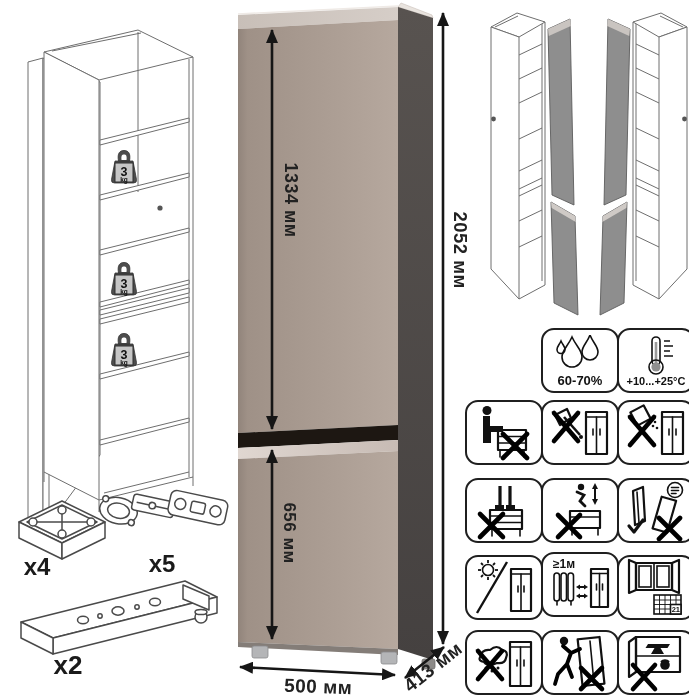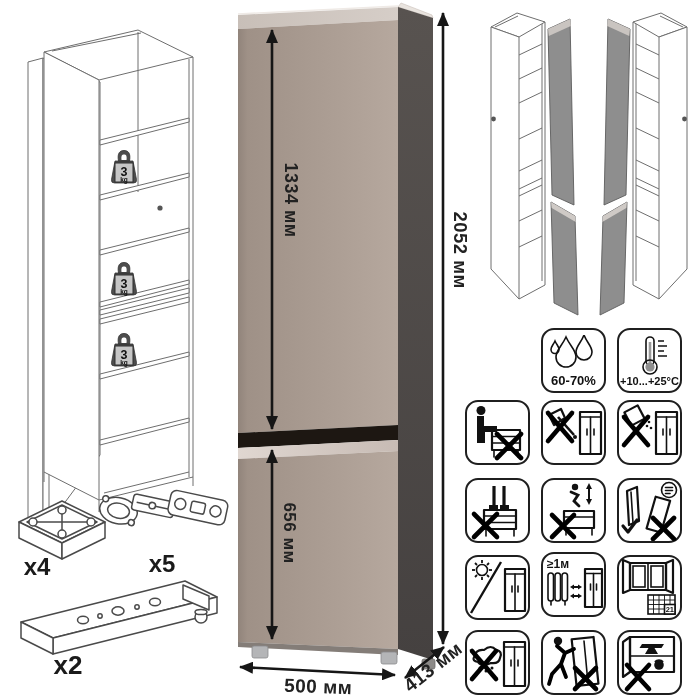--- a/index.html
+++ b/index.html
@@ -1,19 +1,19 @@
 <!DOCTYPE html>
 <html><head>
 <meta charset="utf-8">
 <style>
   html,body{margin:0;padding:0;background:#fff;}
   .canvas{position:relative;width:689px;height:700px;background:#fff;overflow:hidden;
           font-family:"Liberation Sans", sans-serif;}
   .abs{position:absolute;}
-  .icon-box{position:absolute;width:65px;height:65px;box-sizing:border-box;
+  .icon-box{position:absolute;width:78px;height:65px;box-sizing:border-box;
             border:2.5px solid #1f1f1f;border-radius:13px;background:#fff;
             display:flex;flex-direction:column;align-items:center;justify-content:center;}
   .icon-box svg{display:block;}
   .icon-label{font-weight:bold;color:#111;line-height:1;margin-top:1px;white-space:nowrap;}
   .lbl-big{font-size:13px;} .lbl-sm{font-size:11px;}
   
   .wf{stroke:#6e6e6e;stroke-width:1;fill:#fff;stroke-linejoin:round;}
   .wfl{stroke:#6e6e6e;stroke-width:1;fill:none;}
   .ol{stroke:#111;stroke-width:2.2;fill:none;stroke-linecap:round;stroke-linejoin:round;}
   .ols{stroke:#111;stroke-width:1.6;fill:none;stroke-linecap:round;}

